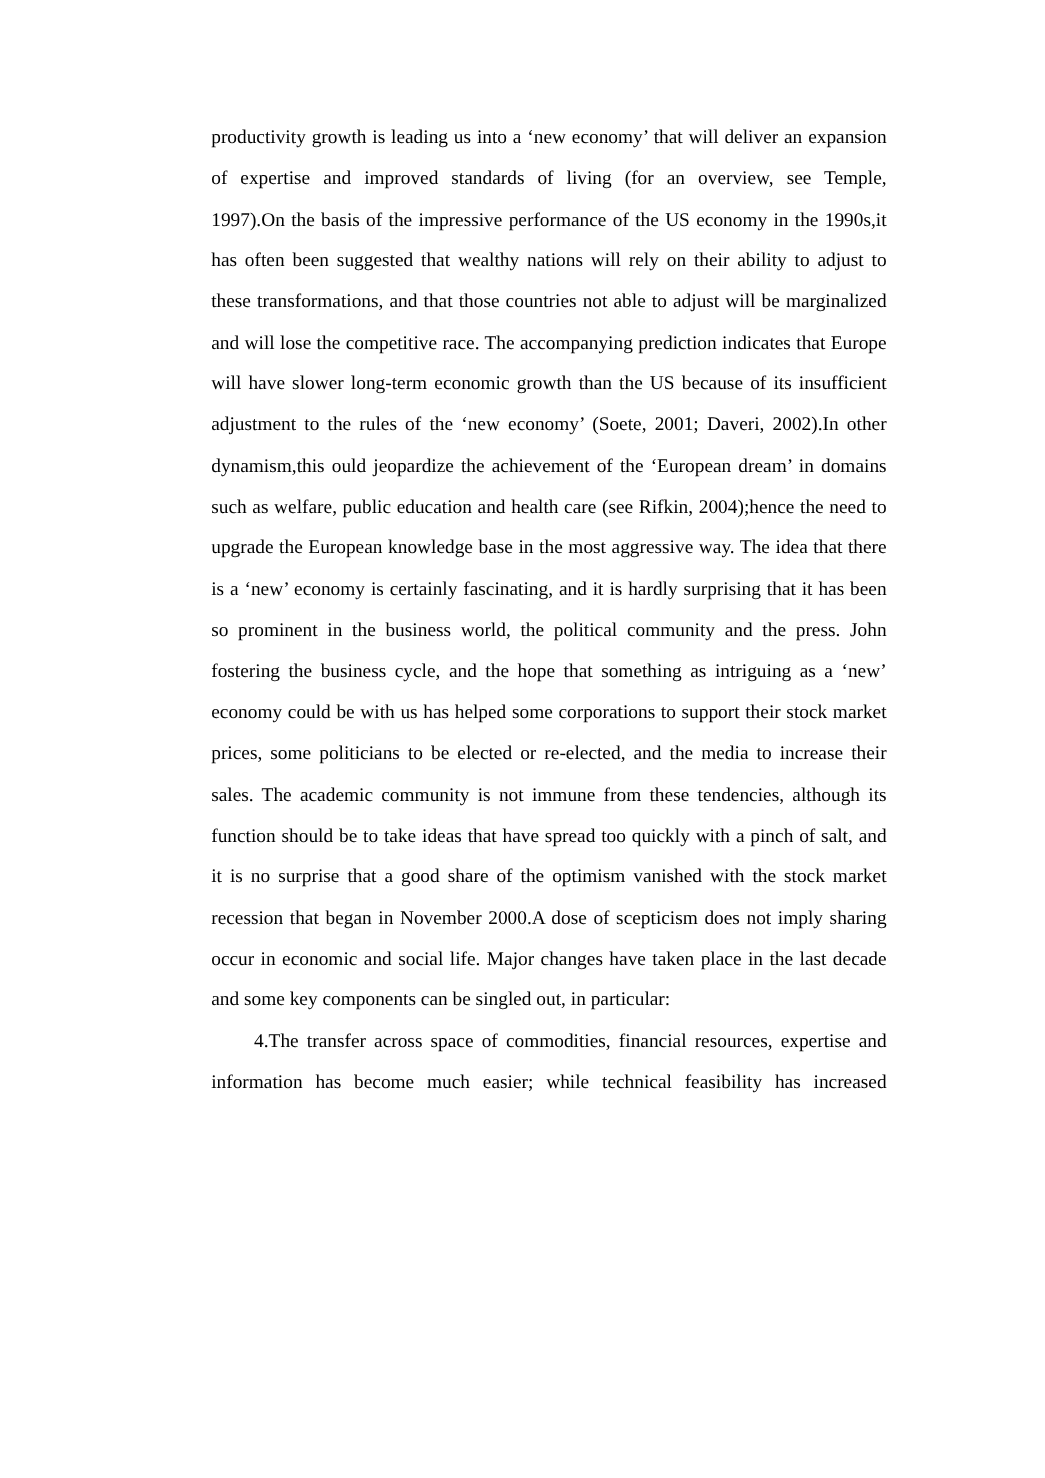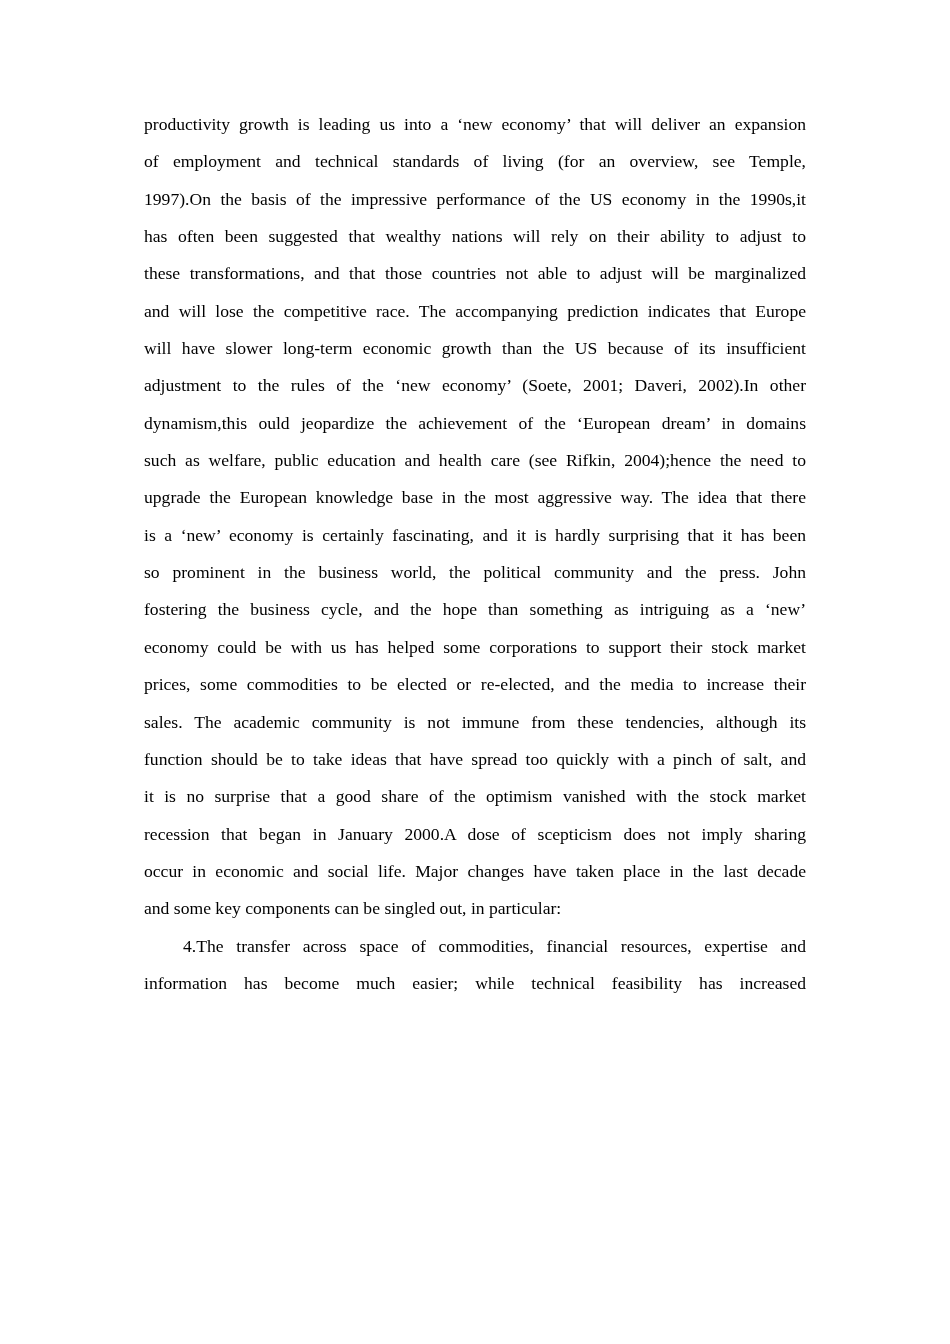--- a/index.html
+++ b/index.html
@@ -30,55 +30,56 @@
     font-size: 17.6px;
     color: #000000;
   }
   .line {
     height: 37.35px;
     line-height: 24px;
     white-space: nowrap;
     text-align: justify;
     text-align-last: justify;
     overflow: visible;
+    margin-left: 48px;
   }
   .line.last {
     text-align: center;
     text-align-last: left;
   }
   .line.indent {
     padding-left: 39px;
   }
 </style>
 </head>
 <body>
 
 <div class="page">
   <div class="text-block" id="text-block">
       <div>
         <div class="line">productivity growth is leading us into a ‘new economy’ that will deliver an expansion</div>
-        <div class="line">of employment and technical standards of living (for an overview, see Temple,</div>
+        <div class="line">of expertise and improved standards of living (for an overview, see Temple,</div>
         <div class="line">1997).On the basis of the impressive performance of the US economy in the 1990s,it</div>
         <div class="line">has often been suggested that wealthy nations will rely on their ability to adjust to</div>
         <div class="line">these transformations, and that those countries not able to adjust will be marginalized</div>
         <div class="line">and will lose the competitive race. The accompanying prediction indicates that Europe</div>
         <div class="line">will have slower long-term economic growth than the US because of its insufficient</div>
         <div class="line">adjustment to the rules of the ‘new economy’ (Soete, 2001; Daveri, 2002).In other</div>
         <div class="line">dynamism,this ould jeopardize the achievement of the ‘European dream’ in domains</div>
         <div class="line">such as welfare, public education and health care (see Rifkin, 2004);hence the need to</div>
         <div class="line">upgrade the European knowledge base in the most aggressive way. The idea that there</div>
         <div class="line">is a ‘new’ economy is certainly fascinating, and it is hardly surprising that it has been</div>
         <div class="line">so prominent in the business world, the political community and the press. John</div>
-        <div class="line">fostering the business cycle, and the hope than something as intriguing as a ‘new’</div>
+        <div class="line">fostering the business cycle, and the hope that something as intriguing as a ‘new’</div>
         <div class="line">economy could be with us has helped some corporations to support their stock market</div>
-        <div class="line">prices, some commodities to be elected or re-elected, and the media to increase their</div>
+        <div class="line">prices, some politicians to be elected or re-elected, and the media to increase their</div>
         <div class="line">sales. The academic community is not immune from these tendencies, although its</div>
         <div class="line">function should be to take ideas that have spread too quickly with a pinch of salt, and</div>
         <div class="line">it is no surprise that a good share of the optimism vanished with the stock market</div>
-        <div class="line">recession that began in January 2000.A dose of scepticism does not imply sharing</div>
+        <div class="line">recession that began in November 2000.A dose of scepticism does not imply sharing</div>
         <div class="line">occur in economic and social life. Major changes have taken place in the last decade</div>
         <div class="line last">and some key components can be singled out, in particular:</div>
       </div>
       <div>
         <div class="line indent">4.The transfer across space of commodities, financial resources, expertise and</div>
         <div class="line">information has become much easier; while technical feasibility has increased</div>
       </div>
     </div>
 </div>
 

